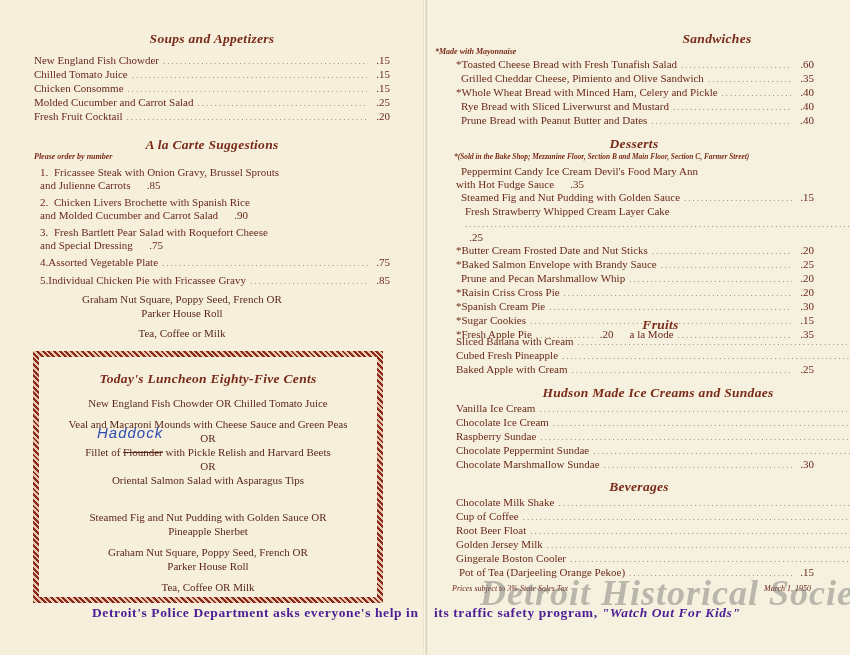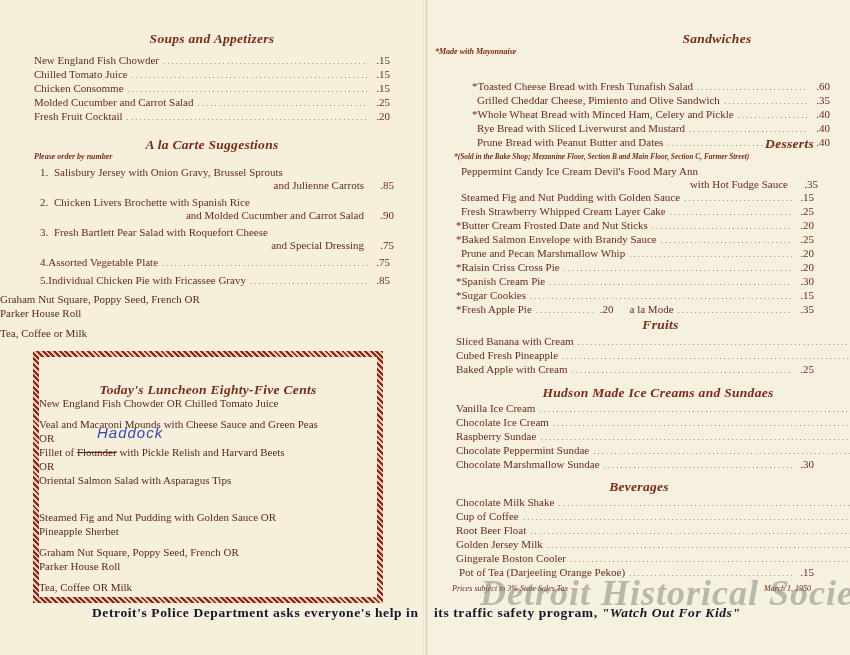--- a/index.html
+++ b/index.html
@@ -14,32 +14,32 @@
   .right { left:428px; width:422px; background:#f6f0de; }
   .fold { position:absolute; left:423px; top:0; width:6px; height:655px;
     background:linear-gradient(to right,#e6dcc4 0,#fbf7ea 30%,#d8ccb0 55%,#f8f3e4 80%,#ebe2cb 100%); }
   .h { font-style:italic; font-weight:bold; text-align:center; color:#7a2a18; font-size:13.5px; letter-spacing:0.3px; }
   .sub { font-style:italic; font-weight:bold; font-size:8px; color:#7a2a18; }
   .row { display:flex; align-items:baseline; font-size:11px; line-height:13px; color:#6b2a1c; white-space:nowrap; }
   .row .name { flex:0 0 auto; }
   .row .dots { flex:1 1 auto; overflow:hidden; margin:0 4px; color:#8a5a48; letter-spacing:2px; font-size:9px; }
   .row .dots::before { content:"........................................................................................................................................................................................"; }
   .row .price { flex:0 0 auto; width:22px; text-align:center; }
-  .center { font-size:11px; line-height:14px; color:#5d2818; }
+  .center { text-align:center; font-size:11px; line-height:14px; color:#5d2818; }
   .num { display:inline-block; width:14px; }
   .ind { padding-left:14px; }
-  .wrap2 { display:flex; justify-content:flex-end; font-size:11px; line-height:13px; white-space:nowrap; }
+  .wrap2 { display:flex; font-size:11px; line-height:13px; white-space:nowrap; }
   .wrap2 .price { width:22px; text-align:right; margin-left:8px; }
   .two { display:flex; gap:14px; }
   .two .col { flex:1 1 0; }
   .box { position:absolute; left:33px; top:351px; width:338px; height:240px; border:6px solid transparent;
     border-image: repeating-linear-gradient(45deg,#8b2a1a 0 2px,#e9c9b0 2px 4px) 6; }
   .strike { text-decoration:line-through; }
   .hand { position:absolute; font-family:Liberation Sans, sans-serif; font-style:italic; color:#2f4bb0; font-size:15px; letter-spacing:1px; }
-  .footer { position:absolute; top:605px; font-weight:bold; font-size:13.5px; color:#0f172a; letter-spacing:0.6px; white-space:nowrap; }
+  .footer { position:absolute; top:605px; font-weight:bold; font-size:13.5px; color:#4c1d95; letter-spacing:0.6px; white-space:nowrap; }
   .watermark { position:absolute; left:480px; top:572px; font-family:"Liberation Serif", serif; font-style:italic; font-weight:bold; font-size:36px; color:rgba(110,110,110,0.45); white-space:nowrap; letter-spacing:1px; }
   .small-note { position:absolute; font-style:italic; font-size:8px; color:#6b2a1c; }
 </style>
 </head>
 <body>
 
 <div class="page left">
 
   <div style="position:absolute;top:31px;left:0;width:424px;" class="h">Soups and Appetizers</div>
   <div style="position:absolute;top:54px;left:34px;width:360px;">
@@ -69,21 +69,21 @@
         <span class="price">.20</span>
       </div>
   </div>
 
   <div style="position:absolute;top:137px;left:0;width:424px;" class="h">A la Carte Suggestions</div>
   <div style="position:absolute;top:152px;left:34px;" class="sub">Please order by number</div>
   <div style="position:absolute;top:166px;left:40px;width:354px;">
     <div style="margin-bottom:4px;">
       <div class="row">
           <span class="num">1.</span>
-          <span>Salisbury Jersey with Onion Gravy, Brussel Sprouts</span>
+          <span>Fricassee Steak with Onion Gravy, Brussel Sprouts</span>
         </div>
       <div class="wrap2">
           <span>and Julienne Carrots</span>
           <span class="price">.85</span>
         </div>
     </div>
     <div style="margin-bottom:4px;">
       <div class="row">
           <span class="num">2.</span>
           <span>Chicken Livers Brochette with Spanish Rice</span>
@@ -116,21 +116,21 @@
         <span class="price">.85</span>
       </div>
   </div>
   <div style="position:absolute;top:292px;left:0;width:364px;" class="center">
     <div>Graham Nut Square, Poppy Seed, French   OR</div>
     <div>Parker House Roll</div>
     <div style="margin-top:6px;">Tea, Coffee or Milk</div>
   </div>
 
   <div class="box"></div>
-  <div style="position:absolute;top:382px;left:39px;width:338px;font-family:Liberation Serif, serif;" class="h">Today's Luncheon Eighty-Five Cents</div>
+  <div style="position:absolute;top:371px;left:39px;width:338px;font-family:Liberation Serif, serif;" class="h">Today's Luncheon Eighty-Five Cents</div>
   <div style="position:absolute;top:396px;left:39px;width:338px;" class="center">
     <div>New England Fish Chowder   OR   Chilled Tomato Juice</div>
     <div style="margin-top:7px;">Veal and Macaroni Mounds with Cheese Sauce and Green Peas</div>
     <div>OR</div>
     <div><span>Fillet of </span><span class="strike">Flounder</span><span> with Pickle Relish and Harvard Beets</span></div>
     <div>OR</div>
     <div>Oriental Salmon Salad with Asparagus Tips</div>
     <div style="margin-top:23px;">Steamed Fig and Nut Pudding with Golden Sauce   OR</div>
     <div>Pineapple Sherbet</div>
     <div style="margin-top:7px;">Graham Nut Square, Poppy Seed, French   OR</div>
@@ -141,21 +141,21 @@
 
   <div class="footer" style="left:92px;">Detroit's Police Department asks everyone's help in</div>
 </div>
 
 <div class="fold"></div>
 
 <div class="page right">
 
   <div style="position:absolute;top:31px;left:17px;width:492px;padding-left:26px;" class="h">Sandwiches</div>
   <div style="position:absolute;top:47px;left:7px;width:422px;text-align:left;" class="sub">*Made with Mayonnaise</div>
-  <div style="position:absolute;top:58px;left:44px;width:362px;margin-top:22px;">
+  <div style="position:absolute;top:58px;left:28px;width:362px;">
     <div class="row">
         <span class="name">*Toasted Cheese Bread with Fresh Tunafish Salad</span>
         <span class="dots"></span>
         <span class="price">.60</span>
       </div>
     <div class="row ind" style="padding-left:5px;">
         <span class="name">Grilled Cheddar Cheese, Pimiento and Olive Sandwich</span>
         <span class="dots"></span>
         <span class="price">.35</span>
       </div>
@@ -169,38 +169,38 @@
         <span class="dots"></span>
         <span class="price">.40</span>
       </div>
     <div class="row" style="padding-left:5px;">
         <span class="name">Prune Bread with Peanut Butter and Dates</span>
         <span class="dots"></span>
         <span class="price">.40</span>
       </div>
   </div>
 
-  <div style="position:absolute;top:136px;left:4px;width:382px;text-align:right;" class="h">Desserts</div>
+  <div style="position:absolute;top:136px;left:15px;width:382px;" class="h">Desserts</div>
   <div style="position:absolute;top:152px;left:26px;font-size:7.4px;white-space:nowrap;" class="sub">*(Sold in the Bake Shop; Mezzanine Floor, Section B and Main Floor, Section C, Farmer Street)</div>
   <div style="position:absolute;top:165px;left:28px;width:362px;">
     <div>
       <div class="row" style="padding-left:5px;">
           <span>Peppermint Candy Ice Cream Devil's Food Mary Ann</span>
         </div>
       <div class="wrap2">
           <span>with Hot Fudge Sauce</span>
           <span class="price">.35</span>
         </div>
     </div>
     <div class="row" style="padding-left:5px;">
         <span class="name">Steamed Fig and Nut Pudding with Golden Sauce</span>
         <span class="dots"></span>
         <span class="price">.15</span>
       </div>
-    <div class="row" style="padding-left:5px;">
+    <div class="row" style="padding-left:5px;flex-direction:column;">
         <span class="name">Fresh Strawberry Whipped Cream Layer Cake</span>
         <span class="dots"></span>
         <span class="price">.25</span>
       </div>
     <div class="row">
         <span class="name">*Butter Cream Frosted Date and Nut Sticks</span>
         <span class="dots"></span>
         <span class="price">.20</span>
       </div>
     <div class="row">

